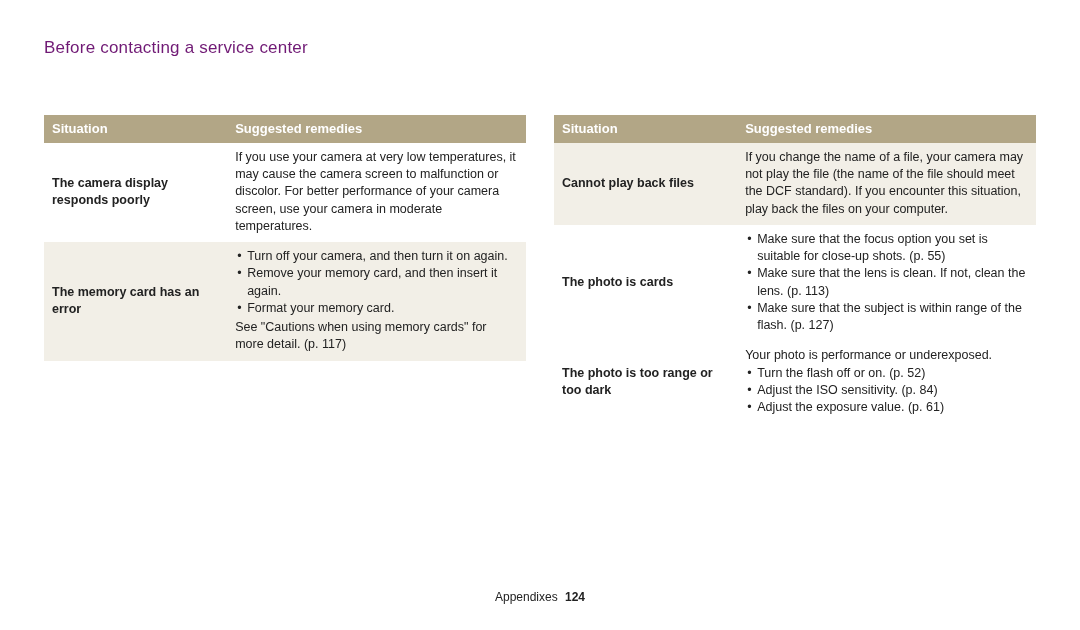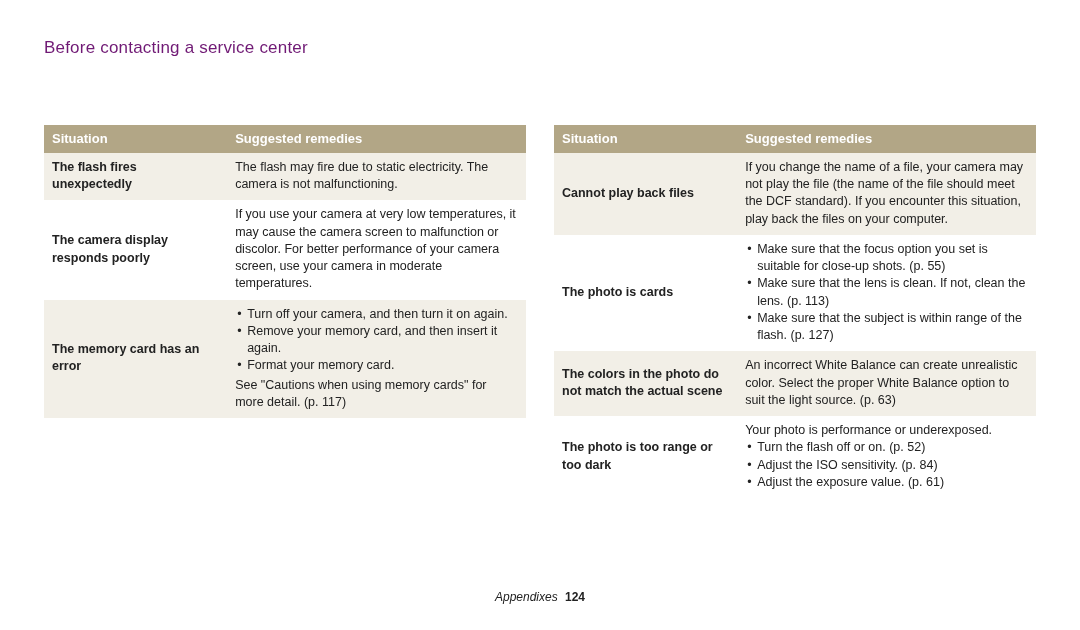--- a/index.html
+++ b/index.html
@@ -20,21 +20,20 @@
     color: #701a75;
     letter-spacing: 0.2px;
   }
   .columns {
     position: absolute;
     top: 115px;
     left: 44px;
     right: 44px;
     display: flex;
     gap: 28px;
-    margin-top: 10px;
   }
   .col { flex: 1; }
   table {
     width: 100%;
     border-collapse: collapse;
     font-size: 12.5px;
     line-height: 1.38;
   }
   th {
     background: #b2a686;
@@ -74,44 +73,38 @@
   }
   .footer {
     position: absolute;
     bottom: 26px;
     left: 0;
     right: 0;
     text-align: center;
     font-size: 12px;
     color: #222;
   }
-  .footer .label { margin-right: 4px; font-style: italic; }
+  .footer .label { margin-right: 4px; }
   .footer .pg { font-weight: bold; }
 </style>
 </head>
 <body>
 
 <div class="page-title">Before contacting a service center</div>
 
 <div class="columns">
   <div class="col">
     <table>
       <thead>
         <tr>
           <th class="col-sit">Situation</th>
           <th class="col-rem">Suggested remedies</th>
         </tr>
       </thead>
       <tbody id="left-body">
-          <tr class="shade">
-            <td class="sit">The flash fires unexpectedly</td>
-            <td>
-              <div>The flash may fire due to static electricity. The camera is not malfunctioning.</div>
-            </td>
-          </tr>
           <tr class="plain">
             <td class="sit">The camera display responds poorly</td>
             <td>
               <div>If you use your camera at very low temperatures, it may cause the camera screen to malfunction or discolor. For better performance of your camera screen, use your camera in moderate temperatures.</div>
             </td>
           </tr>
           <tr class="shade">
             <td class="sit">The memory card has an error</td>
             <td>
               <ul class="bullets">
@@ -143,26 +136,20 @@
           <tr class="plain">
             <td class="sit">The photo is cards</td>
             <td>
               <ul class="bullets">
                 <li>Make sure that the focus option you set is suitable for close-up shots. (p. 55)</li>
                 <li>Make sure that the lens is clean. If not, clean the lens. (p. 113)</li>
                 <li>Make sure that the subject is within range of the flash. (p. 127)</li>
               </ul>
             </td>
           </tr>
-          <tr class="shade">
-            <td class="sit">The colors in the photo do not match the actual scene</td>
-            <td>
-              <div>An incorrect White Balance can create unrealistic color. Select the proper White Balance option to suit the light source. (p. 63)</div>
-            </td>
-          </tr>
           <tr class="plain">
             <td class="sit">The photo is too range or too dark</td>
             <td>
               <div>Your photo is performance or underexposed.</div>
               <ul class="bullets">
                 <li>Turn the flash off or on. (p. 52)</li>
                 <li>Adjust the ISO sensitivity. (p. 84)</li>
                 <li>Adjust the exposure value. (p. 61)</li>
               </ul>
             </td>

